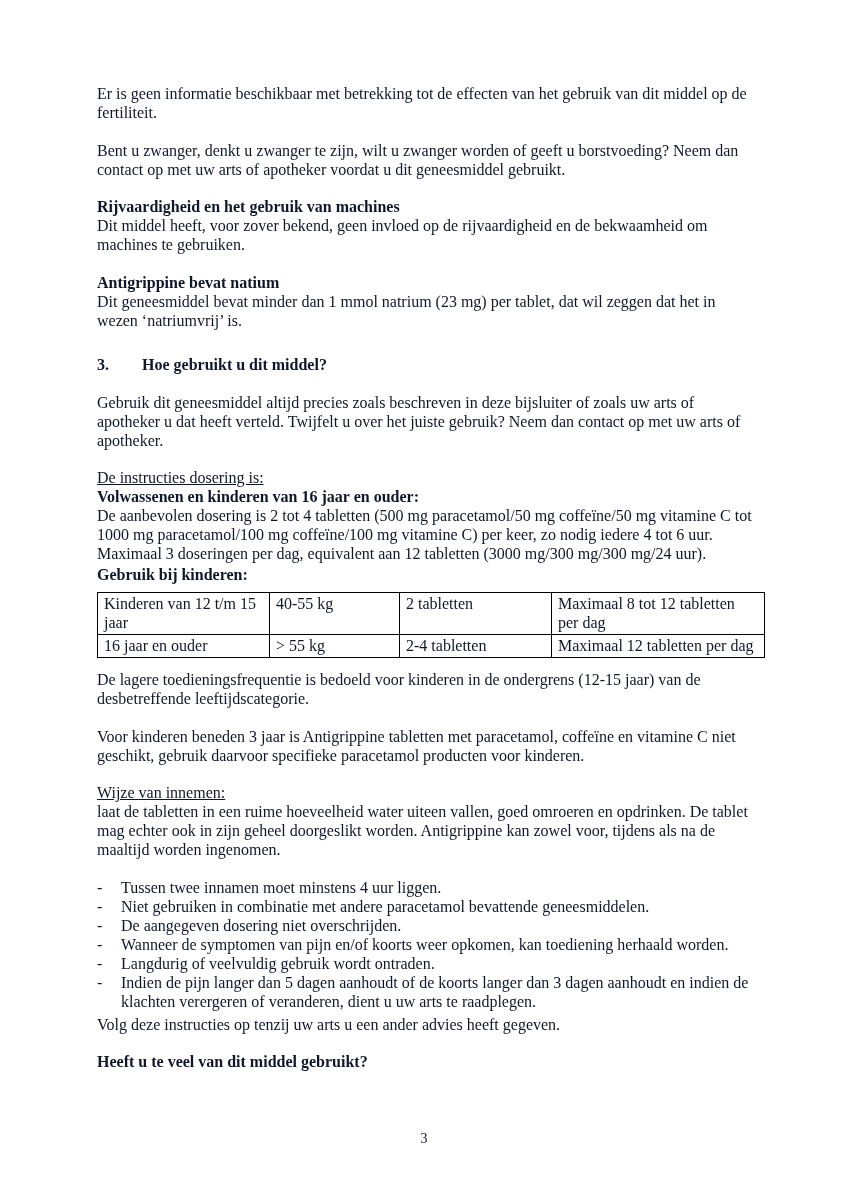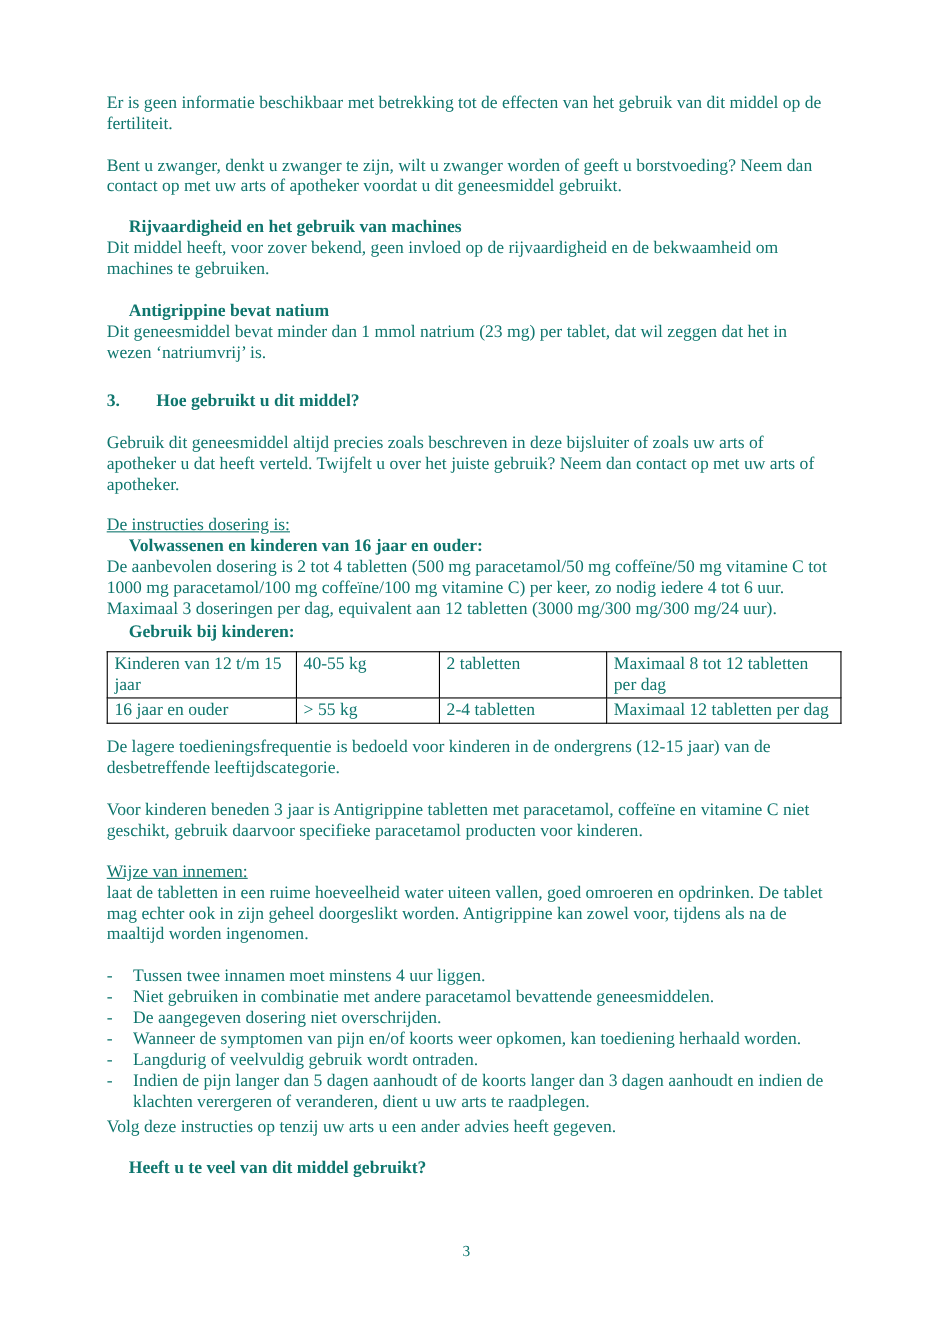--- a/index.html
+++ b/index.html
@@ -4,34 +4,34 @@
 <style>
   html, body { margin: 0; padding: 0; background: #ffffff; }
   .page {
     position: relative;
     width: 848px;
     height: 1200px;
     background: #ffffff;
     font-family: "Liberation Serif", "DejaVu Serif", serif;
     font-size: 16px;
     line-height: 19px;
-    color: #0f766e;
+    color: #0f172a;
     overflow: hidden;
   }
   .content {
     position: absolute;
     left: 97px;
     top: 84px;
     width: 740px;
   }
   .blk { margin: 0 0 18.5px 0; white-space: pre-line; }
   .tight { margin-bottom: 0; }
   .mb10 { margin-bottom: 2px; }
   .mb8  { margin-bottom: 8px; }
-  .bold { font-weight: bold; margin-left: 20px; }
+  .bold { font-weight: bold; }
   .ul   { text-decoration: underline; }
 
   .section-heading {
     display: flex;
     font-weight: bold;
     margin: 25.5px 0 18.5px 0;
   }
   .section-heading .num { flex: 0 0 45px; }
 
   table.dosage {

